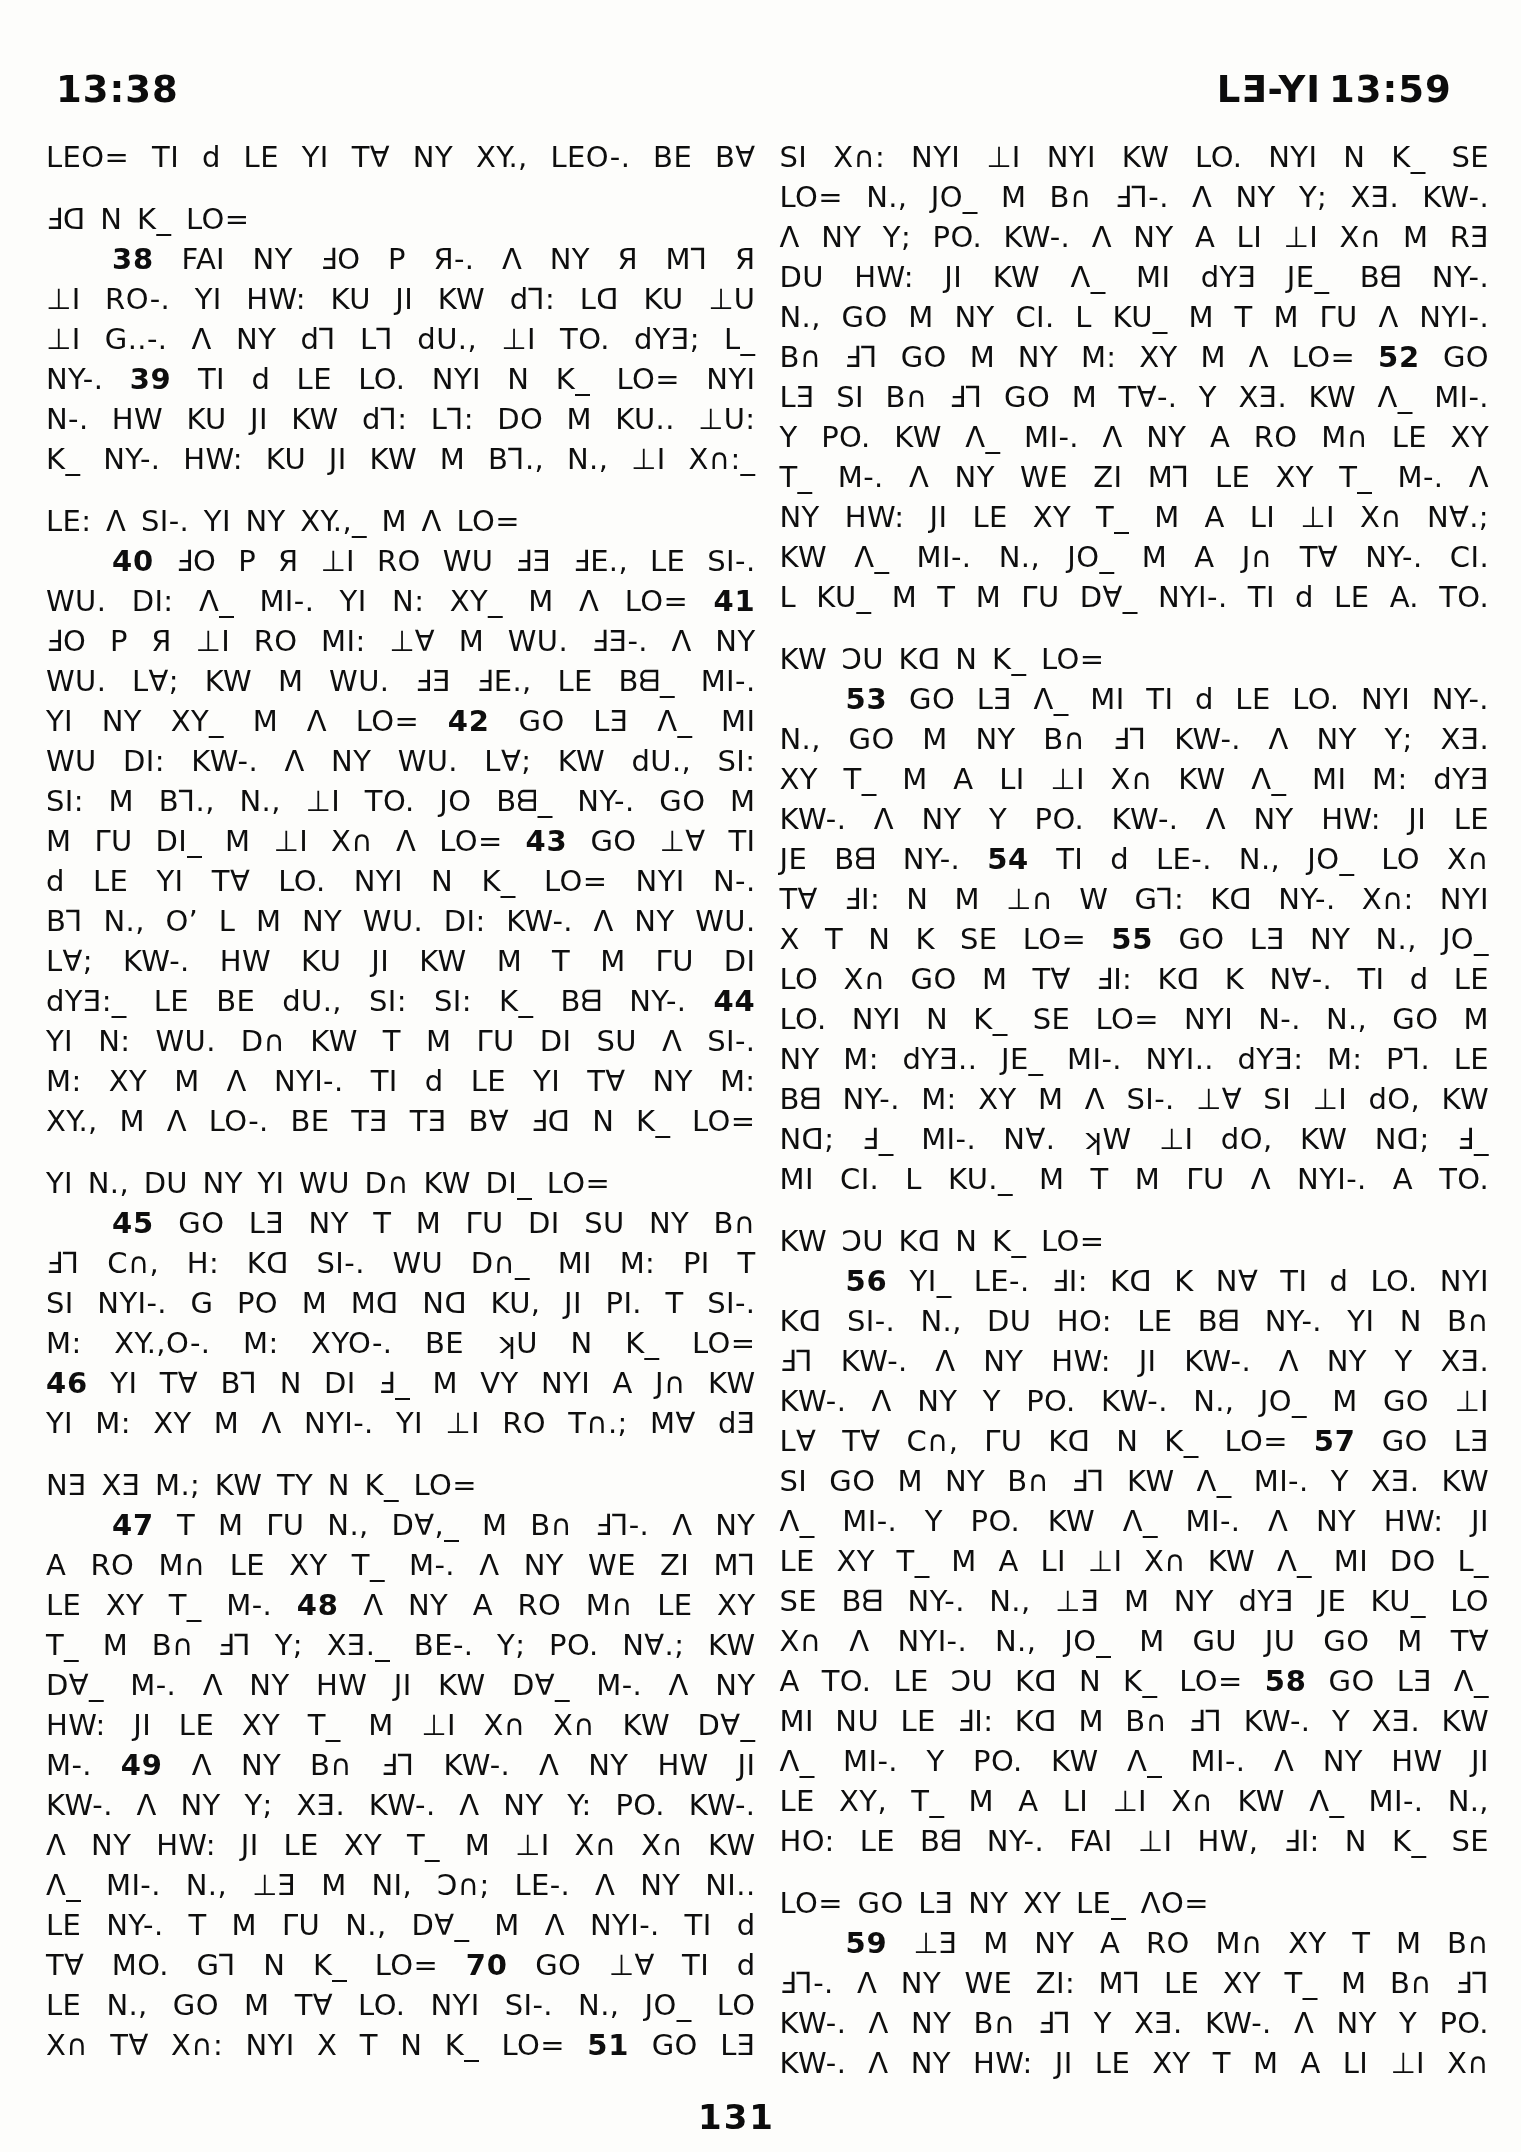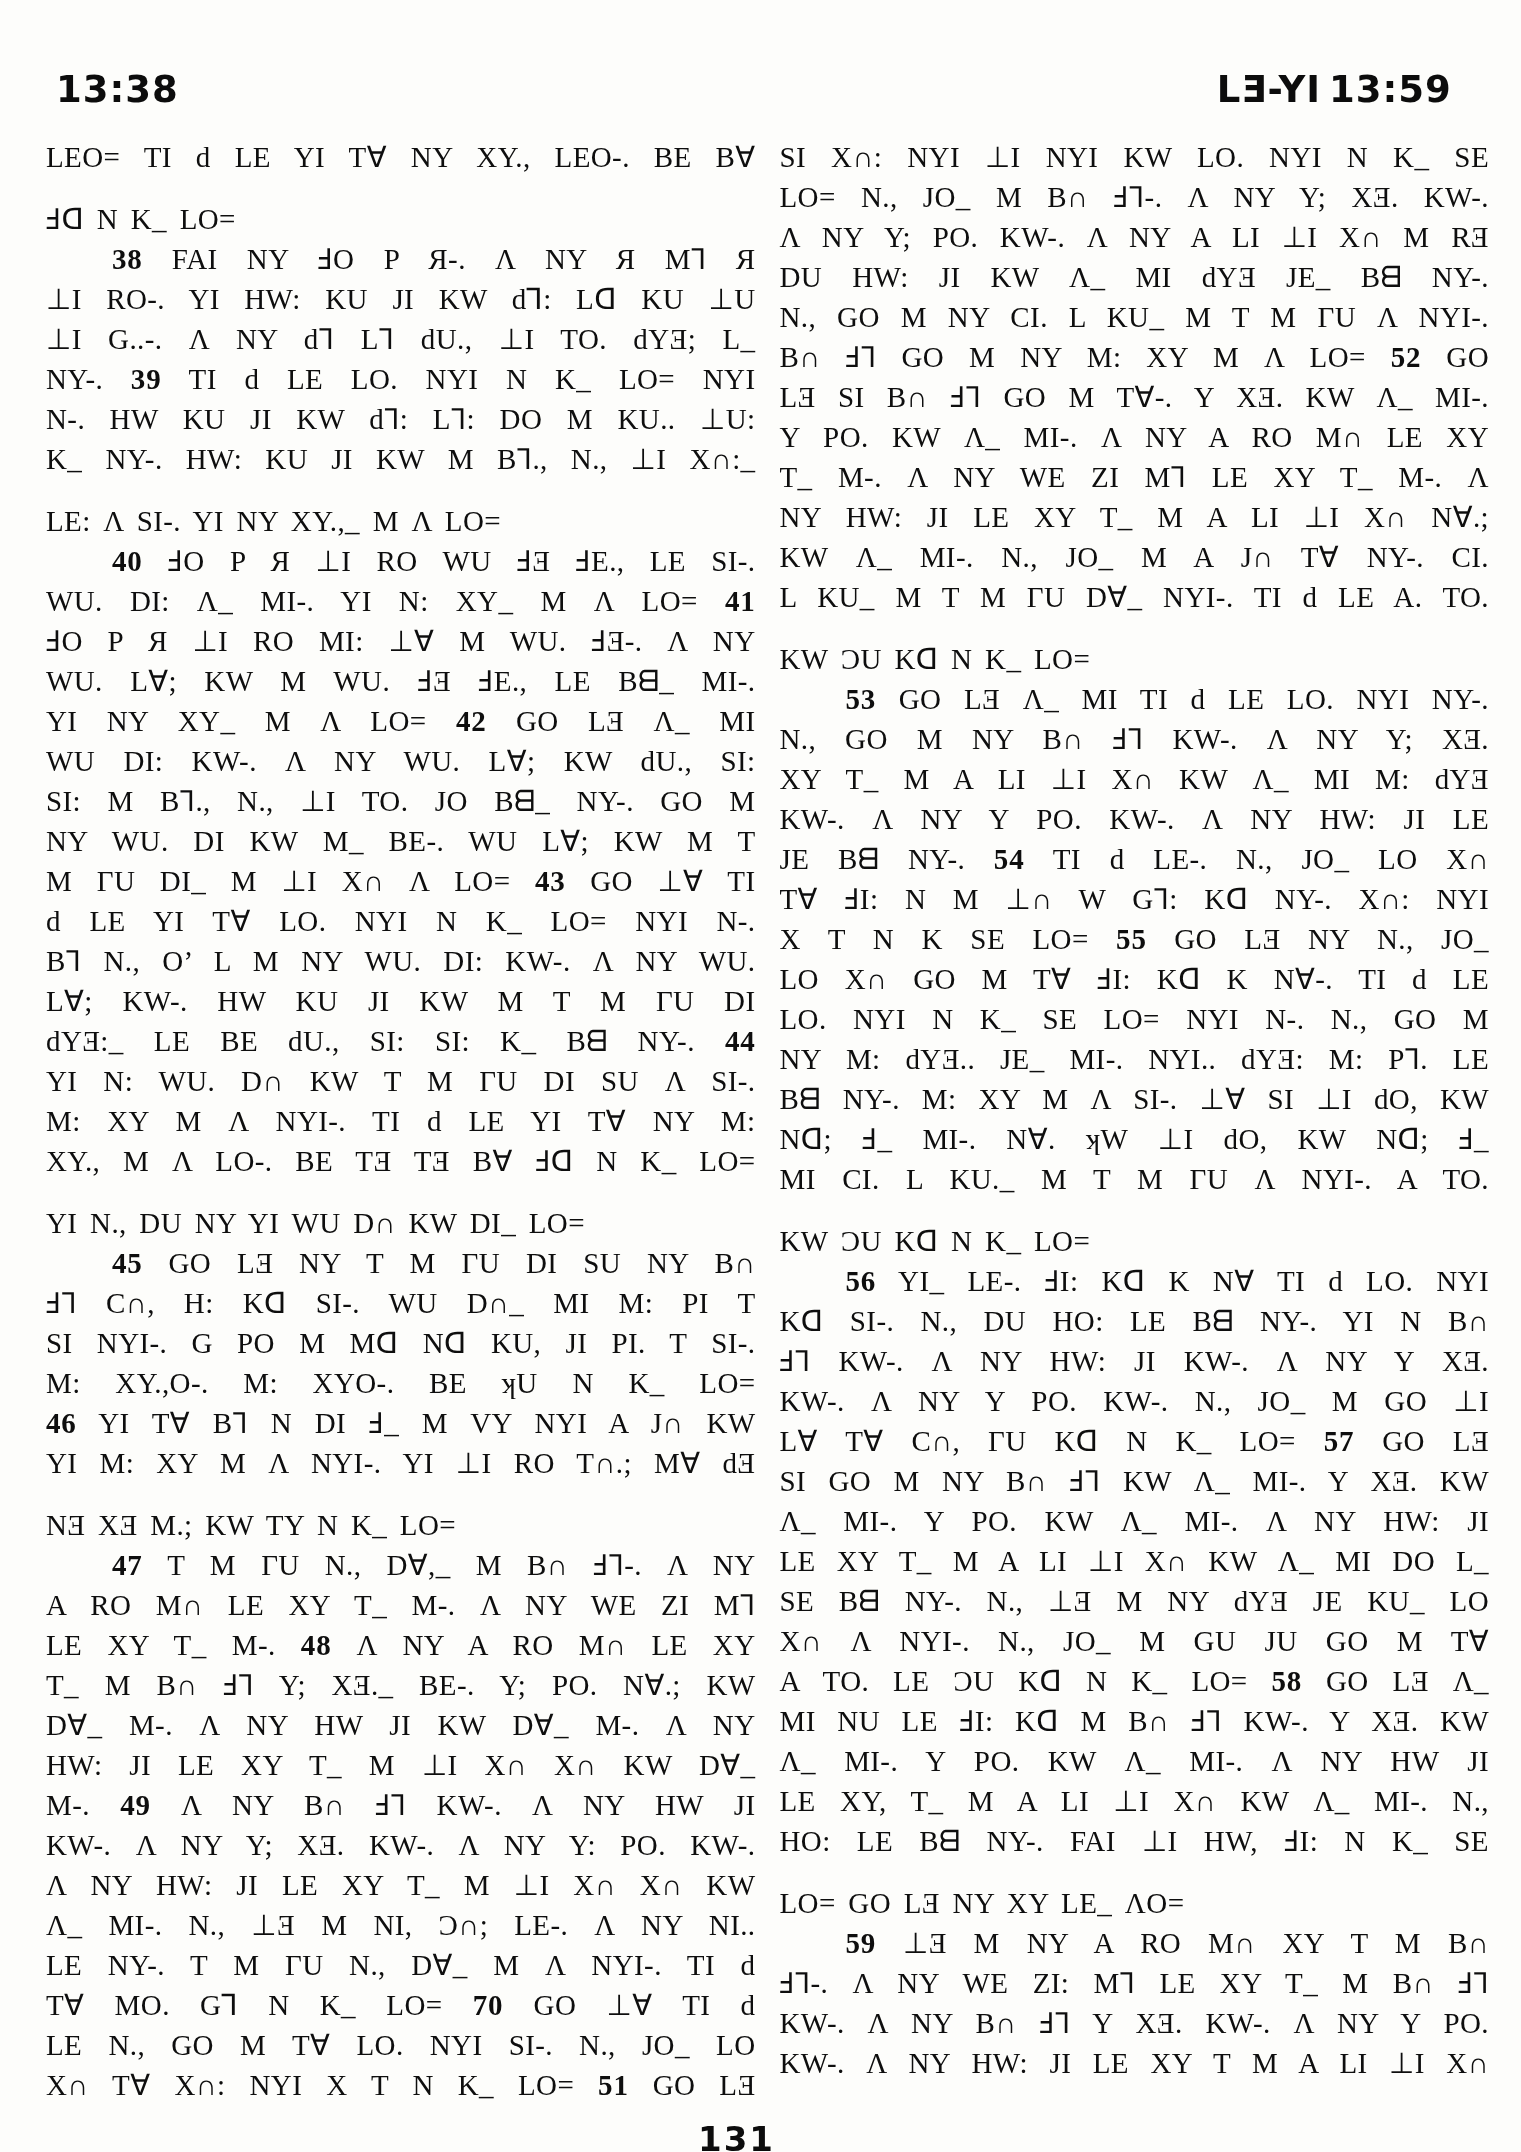--- a/index.html
+++ b/index.html
@@ -20,21 +20,21 @@
     font-weight:bold;font-size:37px;letter-spacing:1px;
   }
   header.pagehead .ctr{flex:1;text-align:right;}
   header.pagehead .vref{width:140px;margin-left:8px;}
   header.pagehead .vref.r{text-align:left;}
   main.bodytext{
     display:flex;gap:24px;
     padding:26px 32px 0 46px;
     flex:1 0 auto;
   }
-  .col{flex:1 1 0;min-width:0;font-family:Liberation Serif, serif;}
+  .col{flex:1 1 0;min-width:0;}
   .line{
     font-size:29px;
     line-height:40px;
     letter-spacing:0.4px;
     word-spacing:5px;
     text-align:justify;
     text-align-last:justify;
     white-space:normal;
     color:#0e0e0e;
   }
@@ -73,21 +73,20 @@
         <div class="line">N-. HW KU JI KW d⅂: L⅂: DO M KU.. ⊥U:</div>
         <div class="line">K_ NY-. HW: KU JI KW M B⅂., N., ⊥I X∩:_</div>
         <div class="line short">LE: Λ SI-. YI NY XY.,_ M Λ LO=</div>
         <div class="line indent"><b>40</b> ℲO P Я ⊥I RO WU ℲƎ ℲE., LE SI-.</div>
         <div class="line">WU. DI: Λ_ MI-. YI N: XY_ M Λ LO= <b>41</b></div>
         <div class="line">ℲO P Я ⊥I RO MI: ⊥∀ M WU. ℲƎ-. Λ NY</div>
         <div class="line">WU. L∀; KW M WU. ℲƎ ℲE., LE Bᗺ_ MI-.</div>
         <div class="line">YI NY XY_ M Λ LO= <b>42</b> GO LƎ Λ_ MI</div>
         <div class="line">WU DI: KW-. Λ NY WU. L∀; KW dU., SI:</div>
         <div class="line">SI: M B⅂., N., ⊥I TO. JO Bᗺ_ NY-. GO M</div>
-        <div class="line">NY WU. DI KW M_ BE-. WU L∀; KW M T</div>
         <div class="line">M ΓU DI_ M ⊥I X∩ Λ LO= <b>43</b> GO ⊥∀ TI</div>
         <div class="line">d LE YI T∀ LO. NYI N K_ LO= NYI N-.</div>
         <div class="line">B⅂ N., O’ L M NY WU. DI: KW-. Λ NY WU.</div>
         <div class="line">L∀; KW-. HW KU JI KW M T M ΓU DI</div>
         <div class="line">dYƎ:_ LE BE dU., SI: SI: K_ Bᗺ NY-. <b>44</b></div>
         <div class="line">YI N: WU. D∩ KW T M ΓU DI SU Λ SI-.</div>
         <div class="line">M: XY M Λ NYI-. TI d LE YI T∀ NY M:</div>
         <div class="line">XY., M Λ LO-. BE TƎ TƎ B∀ Ⅎᗡ N K_ LO=</div>
         <div class="line short">YI N., DU NY YI WU D∩ KW DI_ LO=</div>
         <div class="line indent"><b>45</b> GO LƎ NY T M ΓU DI SU NY B∩</div>

